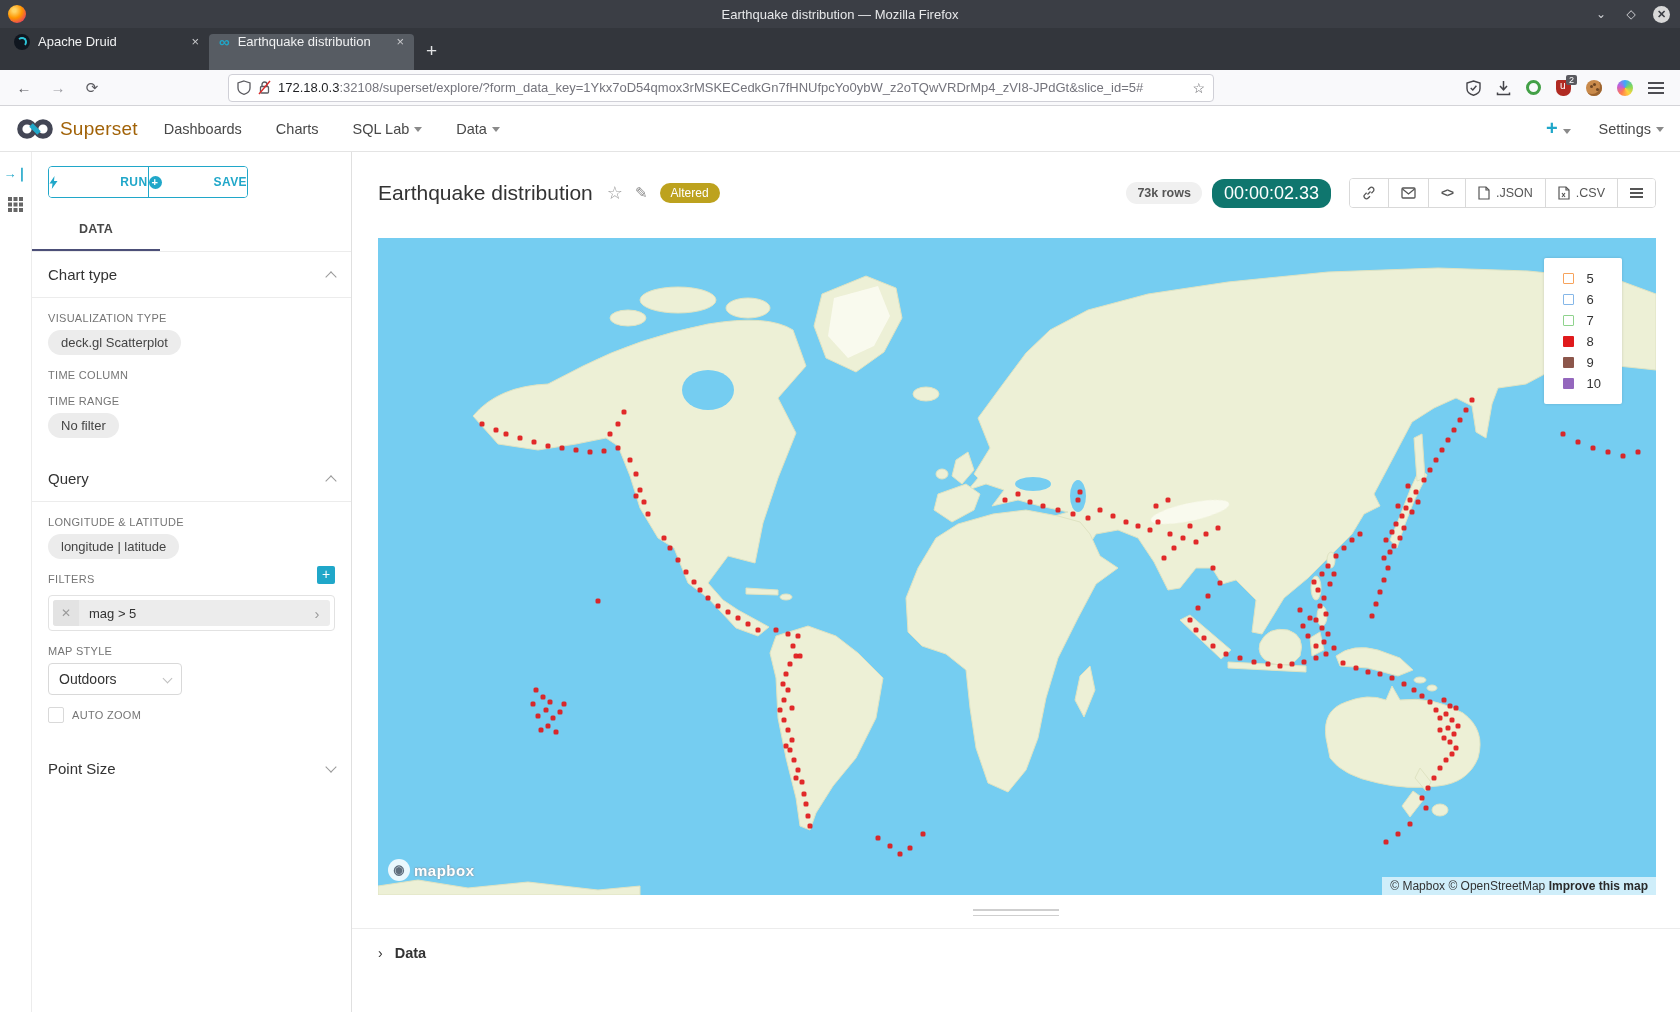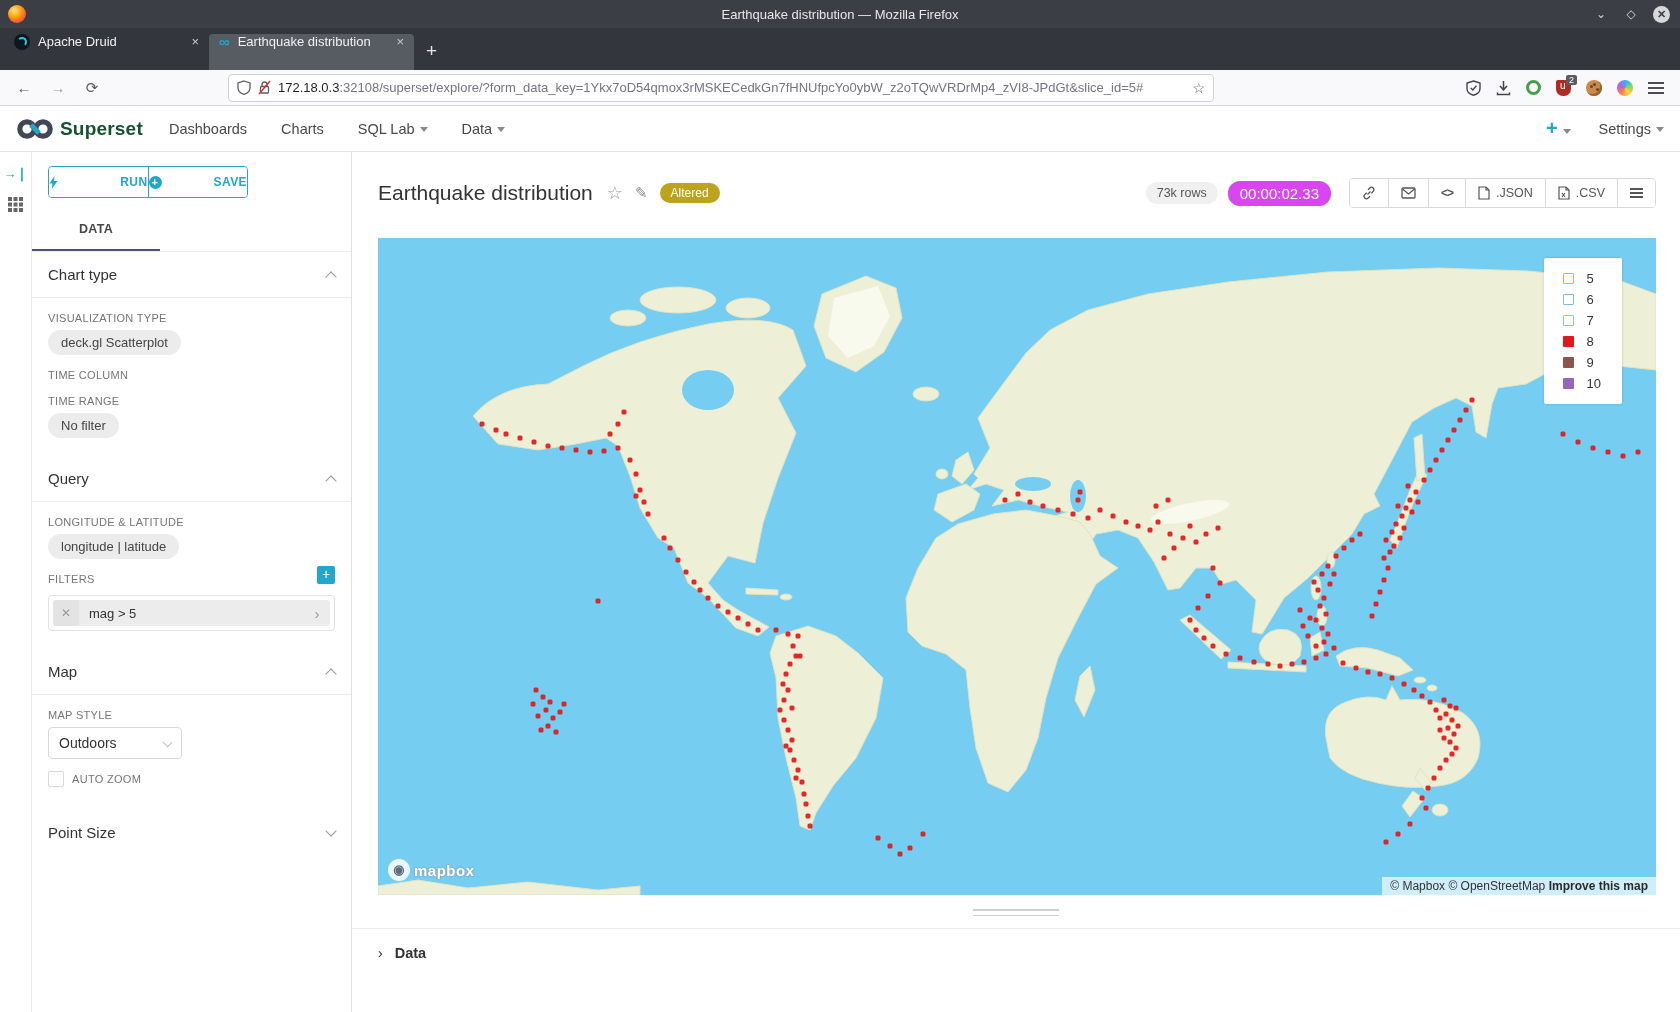--- a/index.html
+++ b/index.html
@@ -51,21 +51,21 @@
     border-radius:50%; background:#6e4522; box-shadow:6px 3px 0 #6e4522, 3px -2px 0 #6e4522;}
   .ext-star { width:16px; height:16px; border-radius:50%;
     background:conic-gradient(#3ea6ff,#7bd95b,#ffd43b,#ff7b4f,#c65bd9,#3ea6ff); }
   .hamburger { width:16px; display:flex; flex-direction:column; gap:3px; }
   .hamburger i { height:2px; background:#4d4d52; }
 
   
   .ss-nav { height:46px; background:#fff; border-bottom:1px solid #e4e4e4;
     display:flex; align-items:center; padding:0 16px; }
   .ss-brand { display:flex; align-items:center; gap:6px; margin-right:26px; }
-  .ss-brand-name { font-size:19px; font-weight:bold; color:#14532d; letter-spacing:.2px; }
+  .ss-brand-name { font-size:19px; font-weight:normal; color:#a16207; letter-spacing:.2px; }
   .ss-items { display:flex; align-items:center; gap:34px; font-size:14.5px; color:#484848; }
   .caret { display:inline-block; margin-left:5px; width:0; height:0; border-left:4px solid transparent;
     border-right:4px solid transparent; border-top:5px solid #8a8a8a; vertical-align:middle;}
   .ss-right { margin-left:auto; display:flex; align-items:center; gap:28px; font-size:14.5px; color:#484848;}
   .plus-teal { color:#20a7c9; font-size:20px; font-weight:bold; }
 
   
   .content { display:flex; height:860px; }
   .icon-strip { width:32px; border-right:1px solid #ececec; padding-top:14px;
     display:flex; flex-direction:column; align-items:center; gap:16px; }
@@ -117,22 +117,22 @@
 
   
   .chart-area { flex:1; display:flex; flex-direction:column; background:#fff; min-width:0; }
   .chart-header { display:flex; align-items:center; margin:20px 24px 0 26px; height:42px; }
   .chart-title { font-size:21px; color:#333; font-weight:500; }
   .hdr-star { color:#9c9c9c; font-size:18px; margin-left:14px; }
   .hdr-edit { color:#8a8a8a; font-size:15px; margin-left:12px; }
   .badge-altered { background:#bda21e; color:#fff; font-size:12px; border-radius:11px;
     padding:3px 11px; margin-left:12px; }
   .hdr-right { margin-left:auto; display:flex; align-items:center; gap:10px; }
-  .pill-rows { background:#f0f0f0; color:#555; font-size:12.5px; border-radius:12px; padding:4px 11px;}
-  .pill-timer { background:#d946ef; color:#fff; font-size:15px; border-radius:12px; padding:4px 12px;}
+  .pill-rows { background:#f0f0f0; color:#555; font-size:12.5px; border-radius:12px; padding:4px 11px;font-weight:bold;}
+  .pill-timer { background:#0f766e; color:#fff; font-size:18px; border-radius:12px; padding:4px 12px;}
   .btn-group { display:flex; border:1px solid #d9d9d9; border-radius:4px; overflow:hidden; margin-left:8px;}
   .bg-item { display:flex; align-items:center; gap:6px; padding:7px 12px; font-size:12.5px; color:#555;
     border-right:1px solid #d9d9d9; background:#fff; }
   .bg-item:last-child { border-right:none; }
   .code-glyph { font-size:12px; font-weight:bold; letter-spacing:-1px; color:#555; }
   .mini-bars { width:13px; display:flex; flex-direction:column; gap:2.5px; }
   .mini-bars i { height:1.8px; background:#555; }
 
   .map-box { position:relative; margin:24px 24px 0 26px; width:1278px; height:657px;
     background:#75cdf1; overflow:hidden; }
@@ -311,24 +311,20 @@
       </div>
       <div class="filter-wrap">
         <div class="filter-pill">
           <span class="fp-x">✕</span>
           <span class="fp-label">mag &gt; 5</span>
           <span class="fp-arrow">›</span>
         </div>
       </div>
     </div>
 
-    <div class="sec-head" style="margin-top:18px;">
-      <span>Map</span>
-        <span class="chev up"></span>
-    </div>
     <div class="section">
       <div class="two-col">
         <div class="col-l">
           <div class="ctl-label">MAP STYLE</div>
           <div class="select">
             <span>Outdoors</span>
             <span class="sel-chev"></span>
           </div>
           <div class="checkrow" style="margin-top:12px;">
             <span class="cbox empty"></span>

